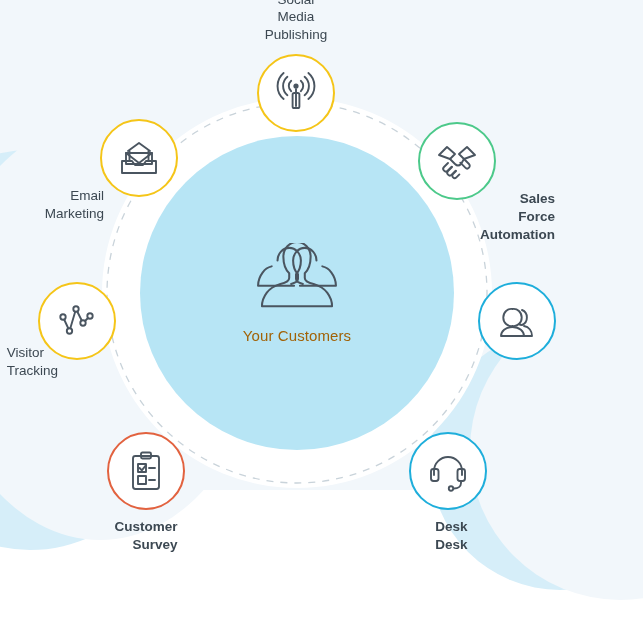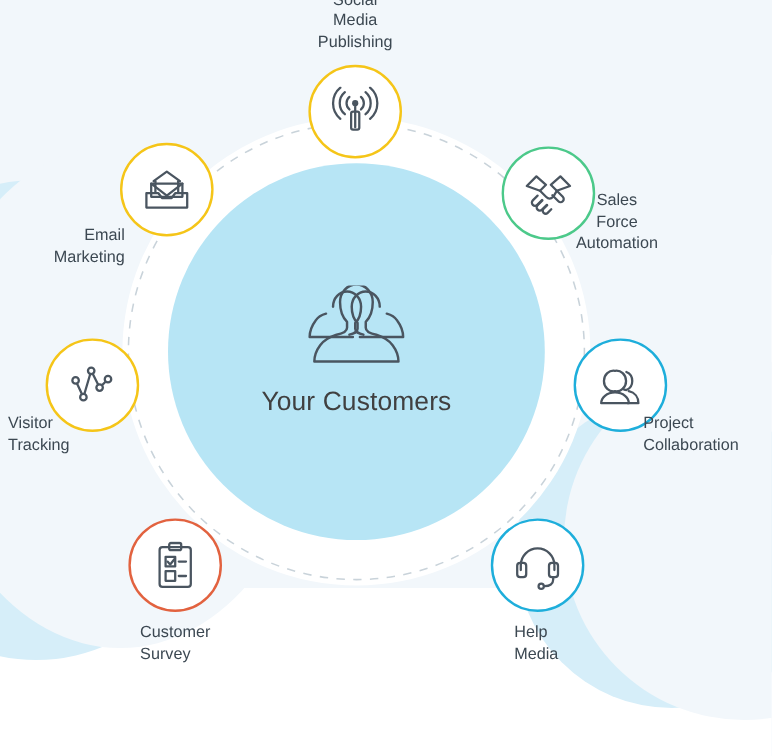--- a/index.html
+++ b/index.html
@@ -44,42 +44,42 @@
     position:absolute;left:101px;top:97px;width:392px;height:392px;
   }
   .center-disc{
     position:absolute;left:140px;top:136px;width:314px;height:314px;
     border-radius:50%;
     background:#b7e5f5;
     display:flex;flex-direction:column;align-items:center;justify-content:center;
   }
   .center-icon{width:98px;height:74px;margin-bottom:10px;}
   .center-label{
-    font-size:22px;color:#404040;letter-spacing:.1px;
+    font-size:15px;color:#a16207;letter-spacing:.1px;
   }
   .node{position:absolute;width:78px;height:78px;}
   .node-circle{
     width:78px;height:78px;border-radius:50%;
     background:#ffffff;
     box-sizing:border-box;
     border:2px solid #cccccc;
     display:flex;align-items:center;justify-content:center;
   }
   .node-circle svg{display:block;}
   .node-label{
     position:absolute;
     font-size:13.5px;color:#3c4852;line-height:1.32;
     white-space:pre-line;
   }
   .lbl-top{left:50%;transform:translateX(-50%);bottom:88px;text-align:center;}
-  .lbl-bottom{left:50%;transform:translateX(-50%);top:86px;text-align:left;}
+  .lbl-bottom{left:50%;transform:translateX(-50%);top:86px;text-align:right;font-weight:bold;}
   .lbl-bl{right:58px;top:62px;text-align:left;}
   .lbl-br{left:58px;top:62px;text-align:left;}
   .lbl-tl{right:74px;top:52px;text-align:right;margin-top:16px;}
-  .lbl-tr{left:62px;top:36px;text-align:center;}
+  .lbl-tr{left:62px;top:68px;text-align:right;font-weight:bold;}
 </style>
 </head>
 <body>
 
 <div id="stage">
 
   <div class="bg-top"></div>
   <div class="bg-wave"></div>
   <div class="bg-wave2"></div>
   <div class="bg-wave3"></div>
@@ -145,37 +145,35 @@
     <div class="node-circle" style="border-color:#1eaedb">
       <svg width="42" height="42" viewBox="0 0 42 42">
         <g fill="none" stroke="#4a5560" stroke-width="1.9" stroke-linecap="round" stroke-linejoin="round">
           <path d="M26 10 a7.5 8 0 0 1 0 15 c-1 0 -2 0 -3 -1"></path>
           <path d="M28 26 c5 1 8 5 8 10 l-9 0"></path>
           <path d="M16.5 9 a8 8.6 0 1 1 0 17 a8 8.6 0 1 1 0 -17 z"></path>
           <path d="M16.5 27 c-7 0 -11.5 4.5 -11.5 9 l23 0 c0 -4.5 -4.5 -9 -11.5 -9 z"></path>
         </g>
       </svg>
     </div>
-    <div class="node-label lbl-br">Project
-Collaboration</div>
   </div>
 
   <div class="node" style="left:409px;top:432px;">
     <div class="node-circle" style="border-color:#1eaedb">
       <svg width="42" height="42" viewBox="0 0 42 42">
         <g fill="none" stroke="#4a5560" stroke-width="1.9" stroke-linecap="round" stroke-linejoin="round">
           <path d="M7 25 v-4 a14 14 0 0 1 28 0 v4"></path>
           <rect x="4" y="19" width="7.5" height="12" rx="2.4"></rect>
           <rect x="30.5" y="19" width="7.5" height="12" rx="2.4"></rect>
           <path d="M34 31 v2 c0 3.5 -3 5.5 -7 5.5"></path>
           <circle cx="24" cy="38.5" r="2.2"></circle>
         </g>
       </svg>
     </div>
-    <div class="node-label lbl-bottom">Help Media</div>
+    <div class="node-label lbl-bottom">Desk Desk</div>
   </div>
 
 
   <div class="node" style="left:107px;top:432px;">
     <div class="node-circle" style="border-color:#e2623f">
       <svg width="40" height="40" viewBox="0 0 40 40">
         <g fill="none" stroke="#4a5560" stroke-width="1.9" stroke-linecap="round" stroke-linejoin="round">
           <rect x="7" y="5" width="26" height="33" rx="2.4"></rect>
           <rect x="15" y="1.5" width="10" height="6" rx="1.4"></rect>
           <rect x="12" y="13" width="8" height="8"></rect>

